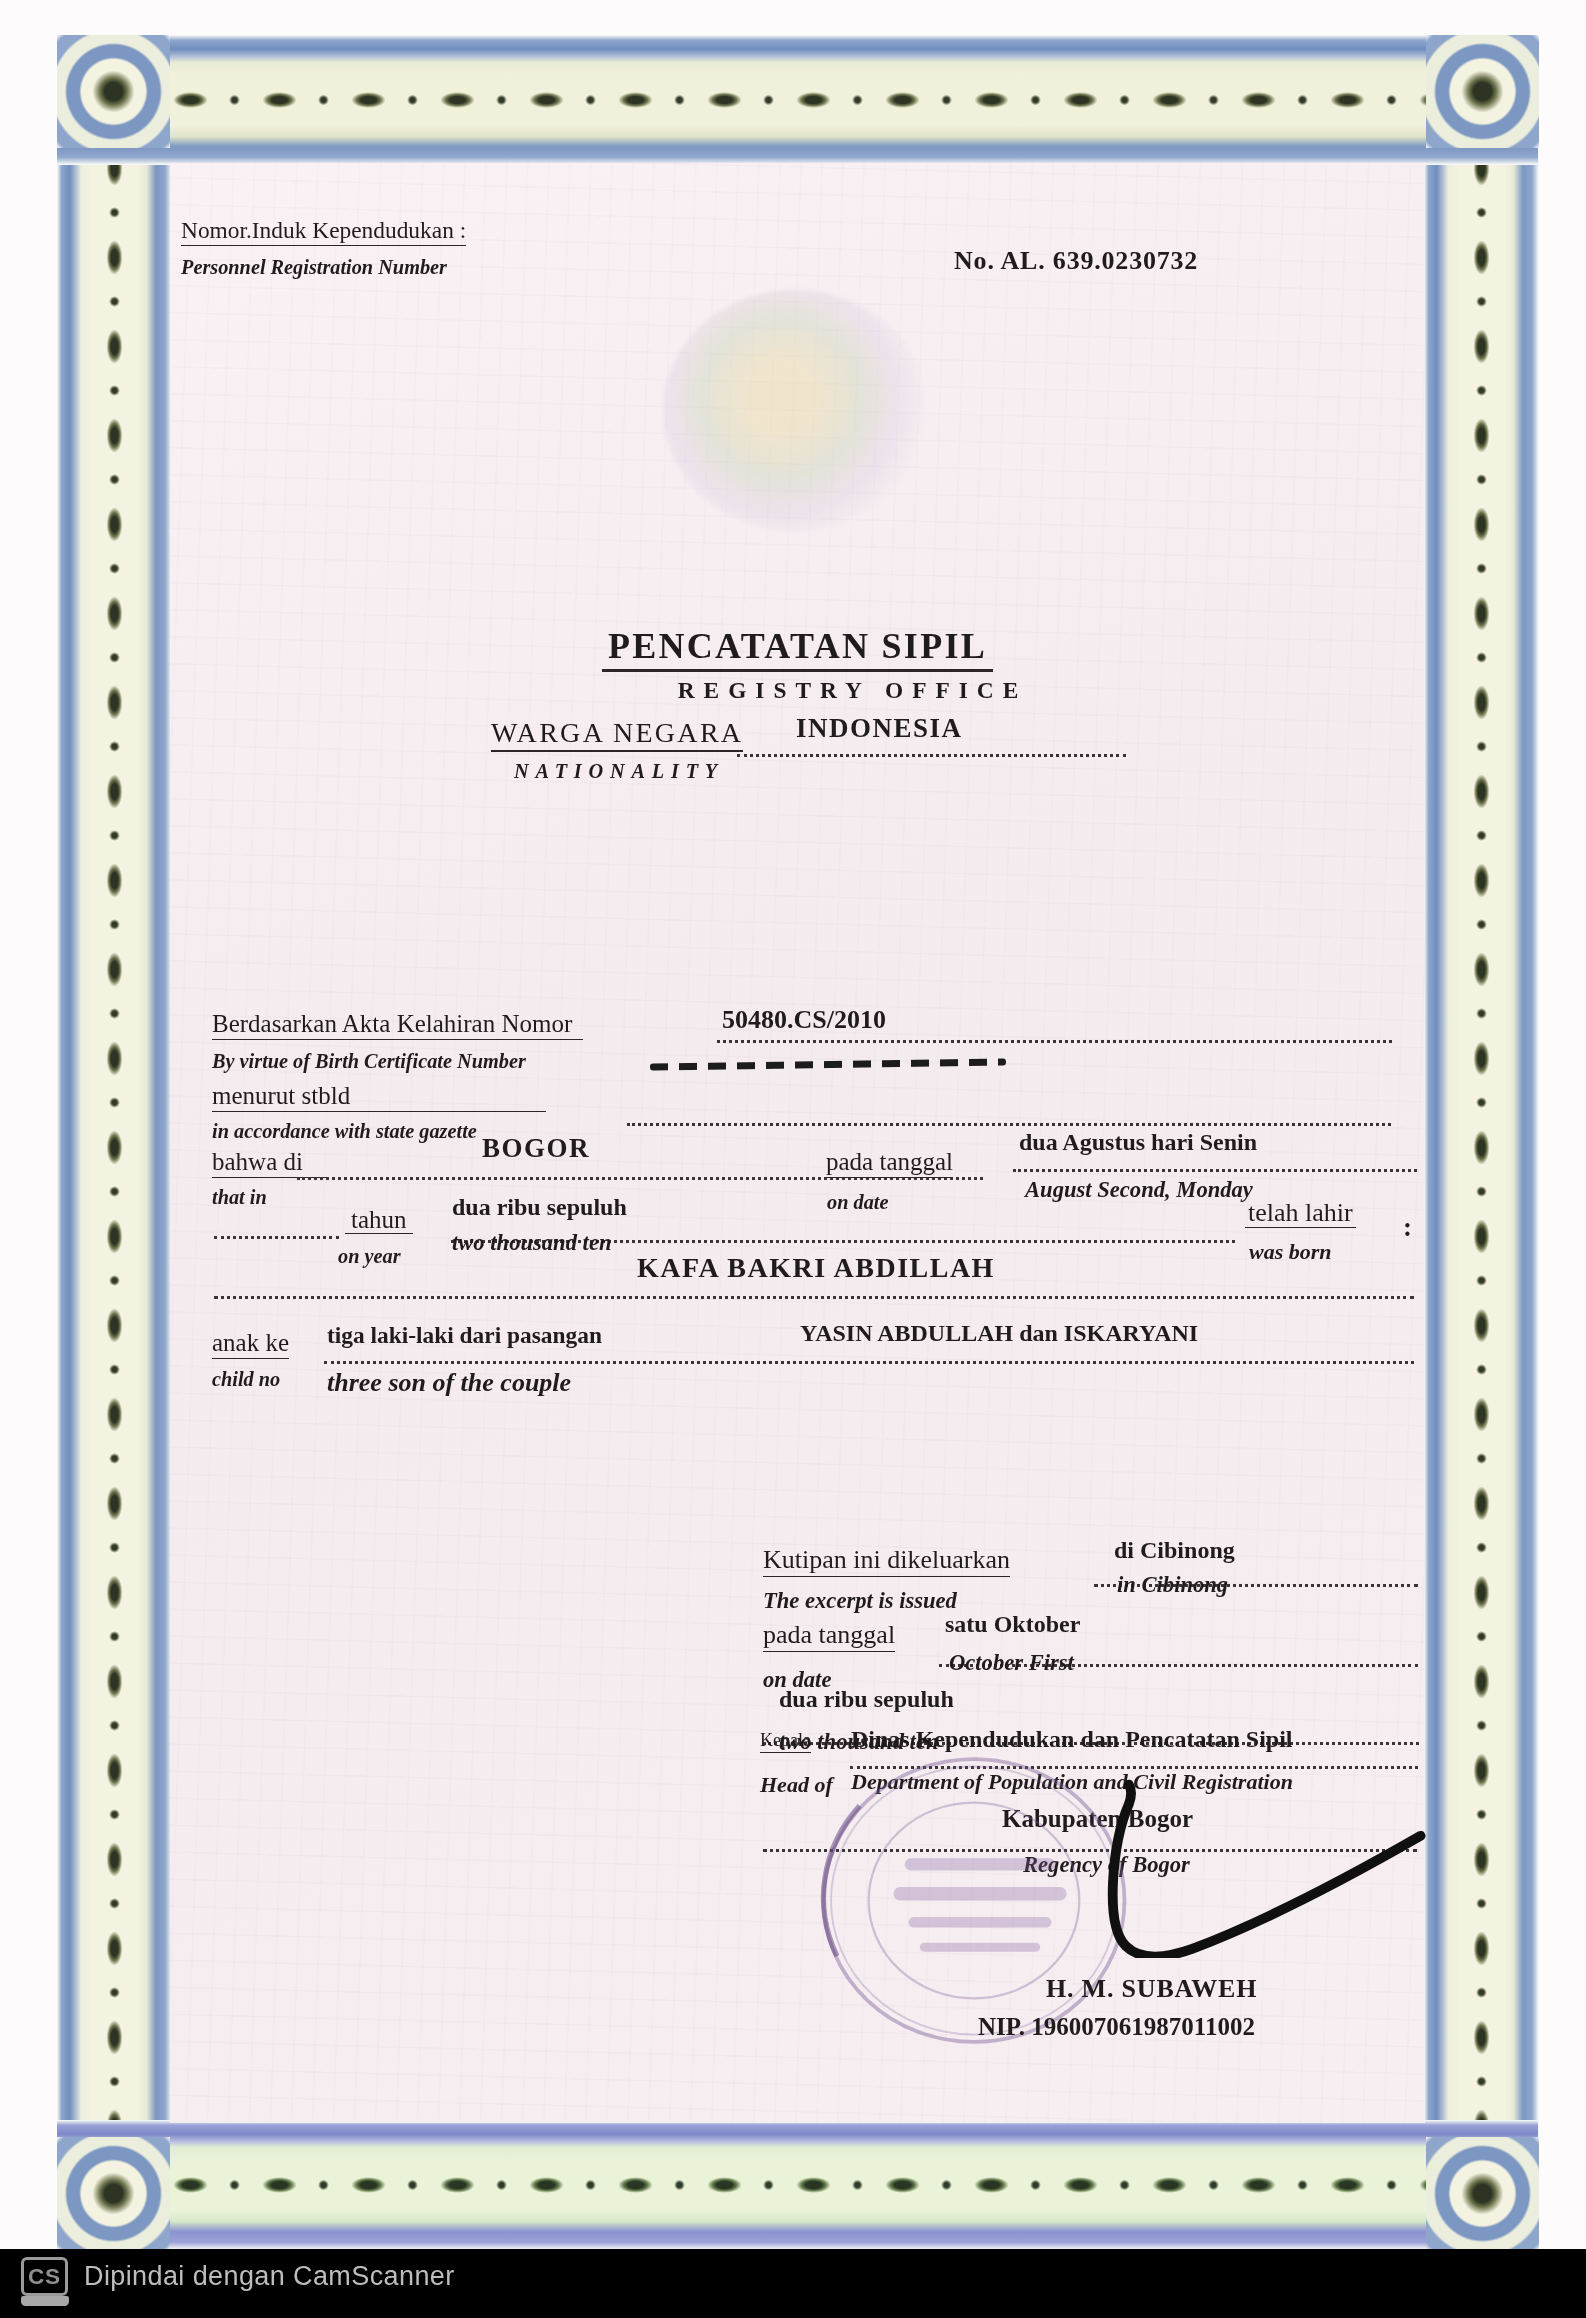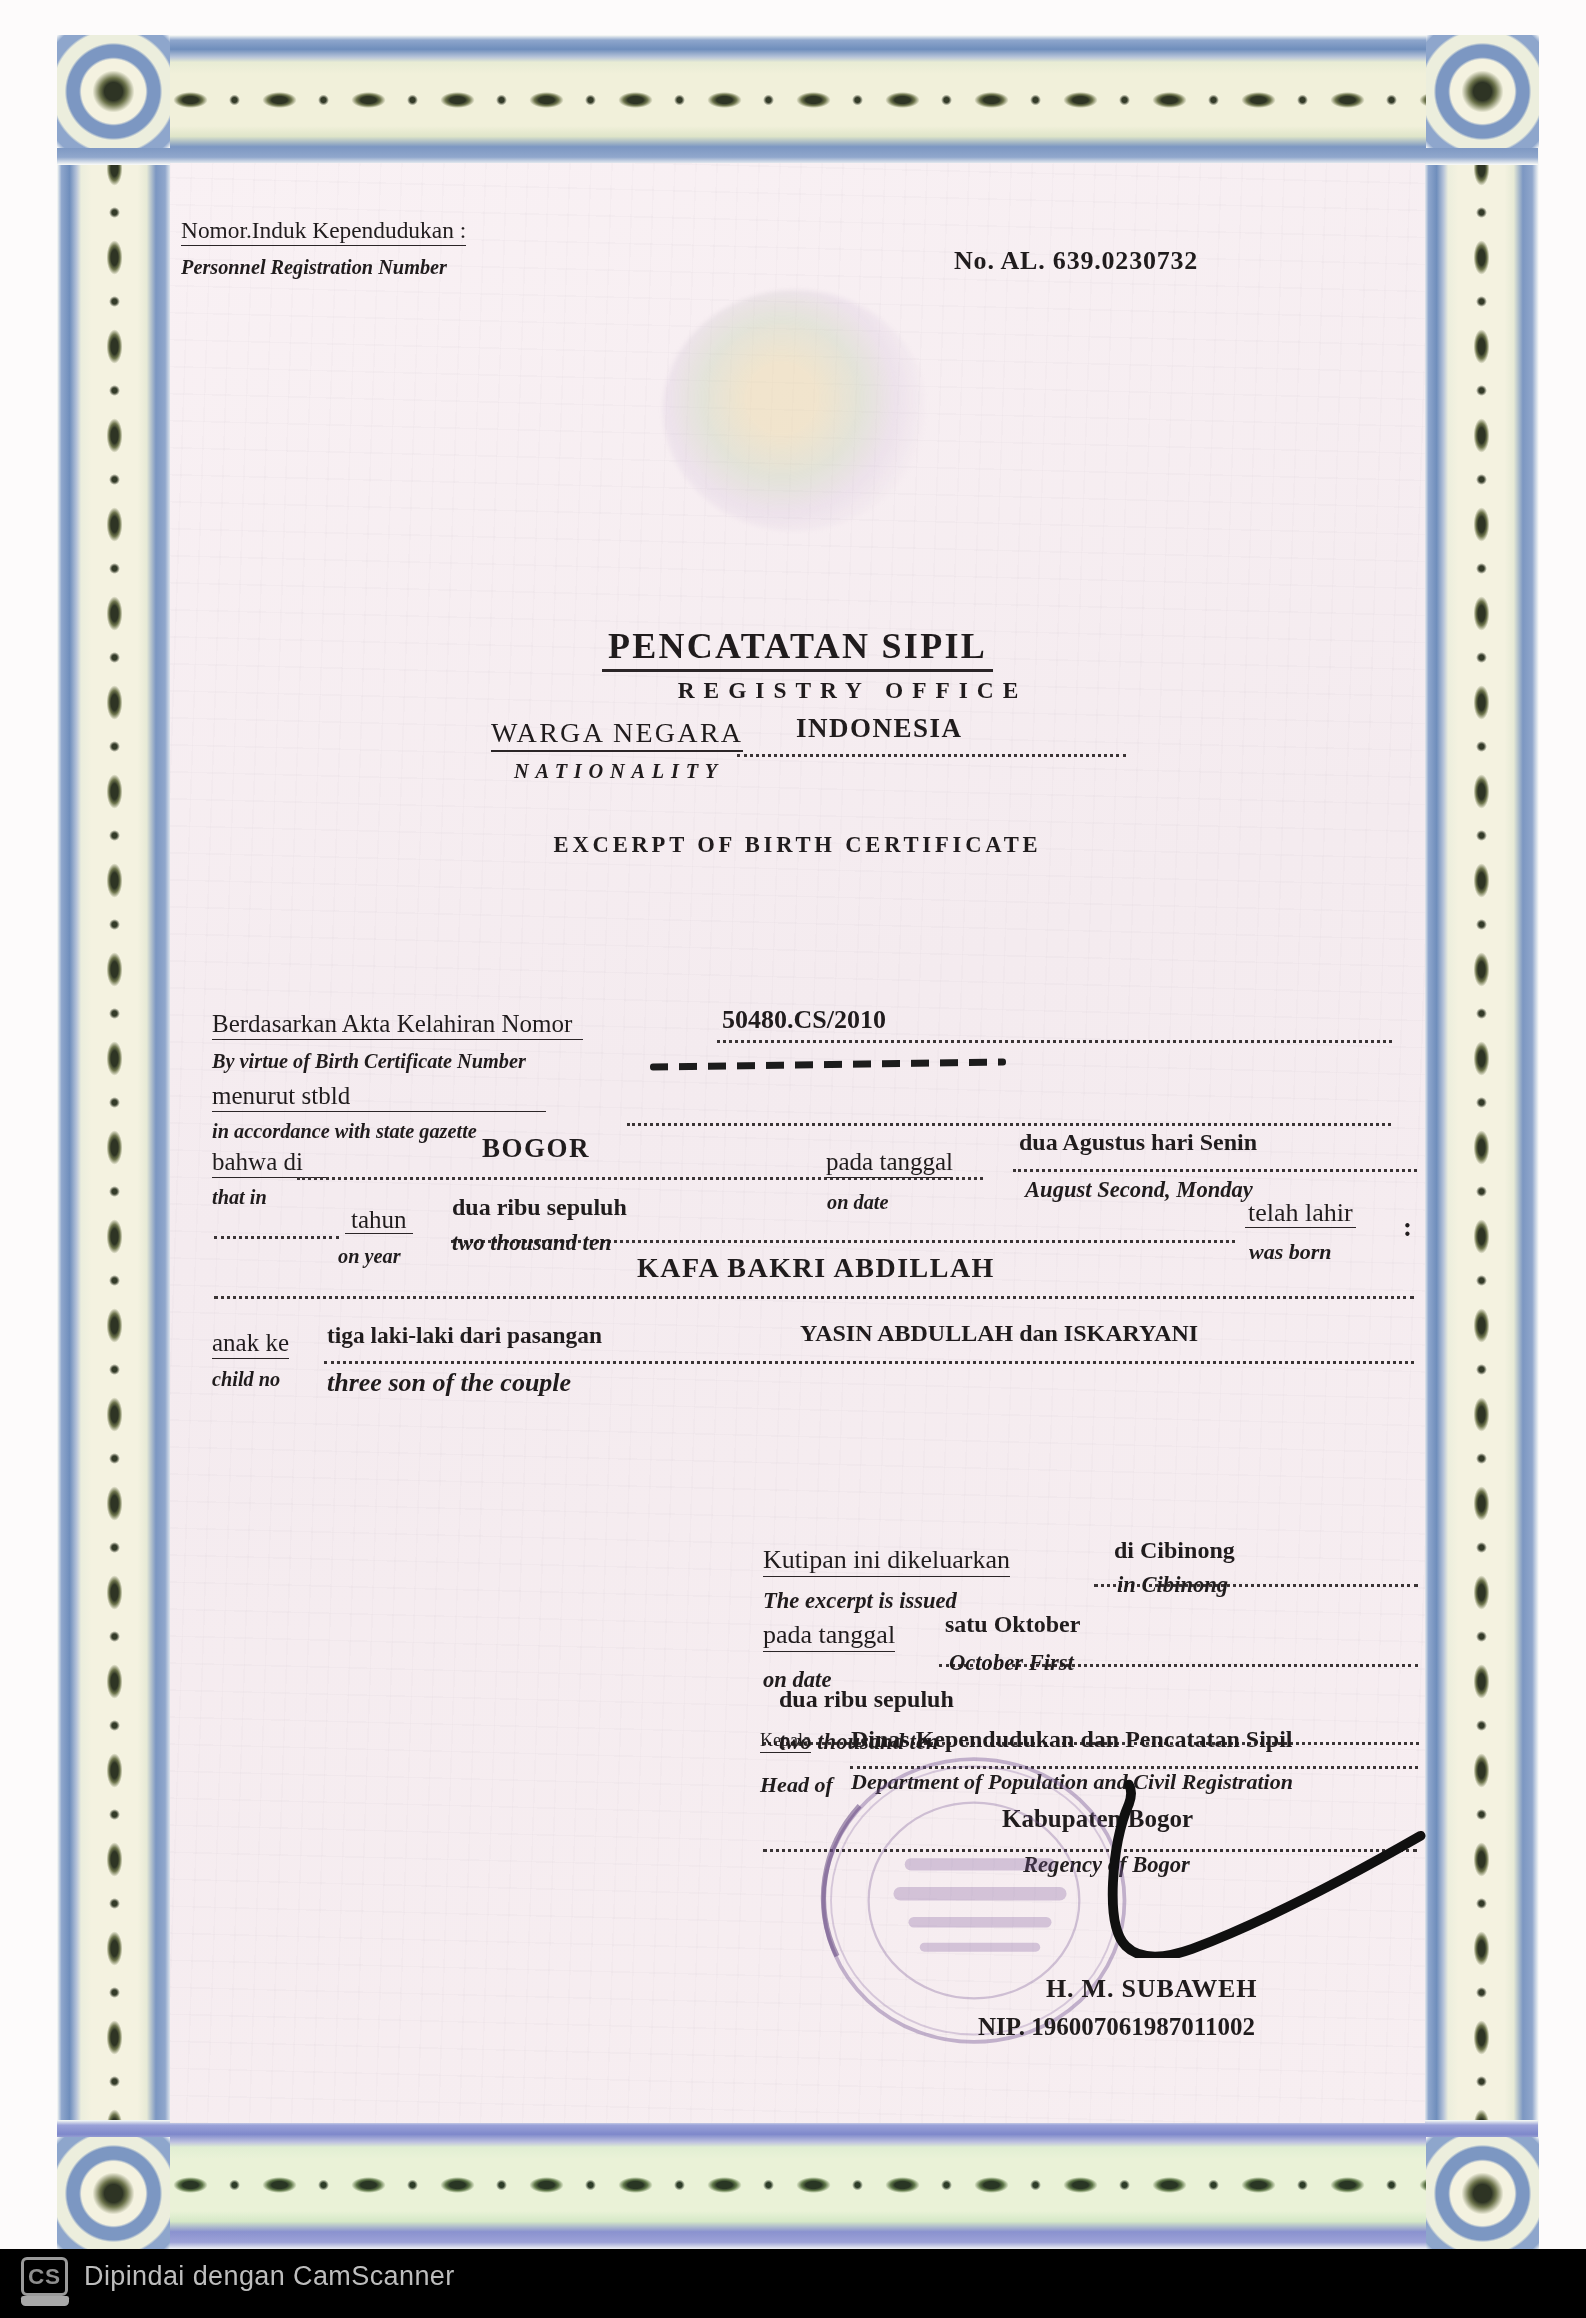--- a/index.html
+++ b/index.html
@@ -82,21 +82,20 @@
   </div>
   <div class="abs" style="left:170px;top:677px;width:1365px;text-align:center;font-size:23.4px;font-weight:bold;letter-spacing:9px;">REGISTRY OFFICE</div>
 
   <div class="abs" style="left:491px;top:717px;">
     <span style="font-size:28px;letter-spacing:2.3px;border-bottom:2.3px solid #2b2527;padding-bottom:2.3px;">WARGA NEGARA</span>
   </div>
   <div class="abs" style="left:796px;top:713px;font-size:27px;font-weight:bold;letter-spacing:1.5px;">INDONESIA</div>
   <div class="dots" style="left:737px;top:754px;width:389px;"></div>
   <div class="abs" style="left:514px;top:760px;font-size:20.3px;font-weight:bold;font-style:italic;letter-spacing:6.8px;">NATIONALITY</div>
 
-  <div class="abs" style="left:170px;top:832px;width:1255px;text-align:center;font-size:22.6px;font-weight:bold;letter-spacing:3.8px;">EXCERPT OF BIRTH CERTIFICATE</div>
 
   <div class="abs" style="left:212px;top:1010px;">
     <span class="lab u" style="font-size:25px;padding-right:10.5px;">Berdasarkan Akta Kelahiran Nomor</span>
   </div>
   <div class="abs" style="left:722px;top:1005px;font-size:26px;font-weight:bold;">50480.CS/2010</div>
   <div class="dots" style="left:717px;top:1040px;width:675px;"></div>
   <div class="abs en" style="left:212px;top:1050px;">By virtue of Birth Certificate Number</div>
 
   <div class="abs" style="left:212px;top:1082px;">
     <span class="lab u" style="font-size:25px;padding-right:196px;">menurut stbld</span>

